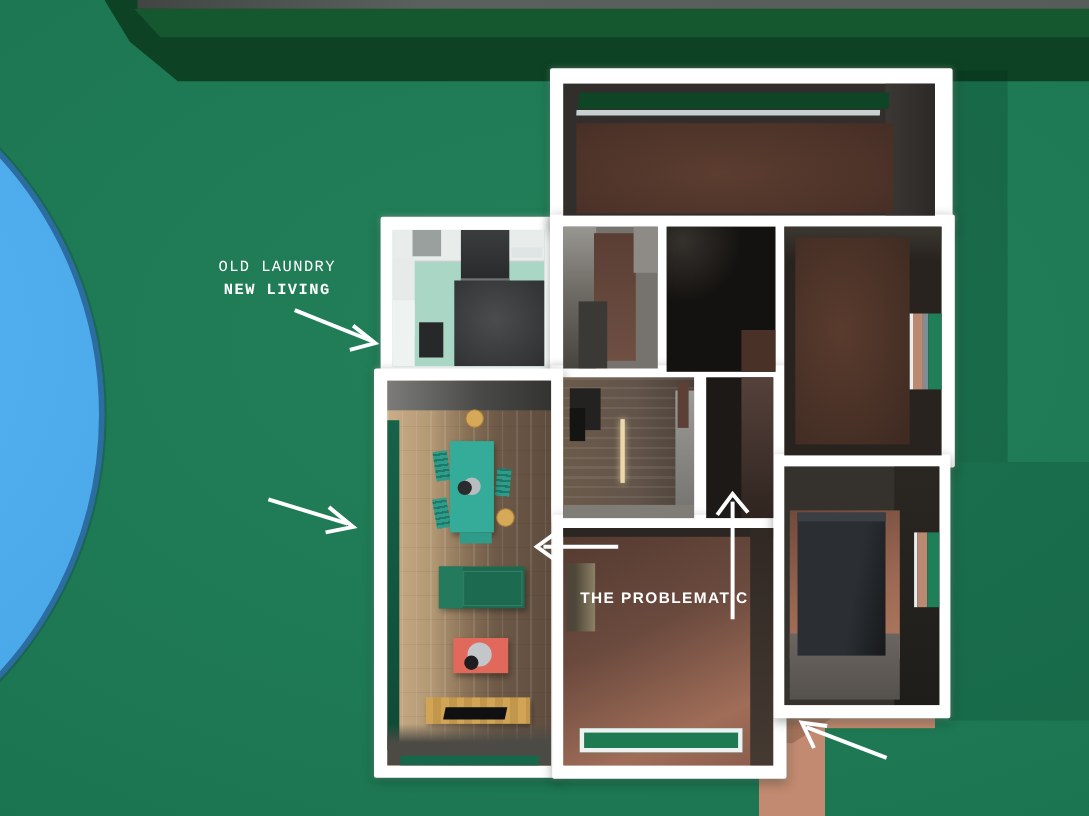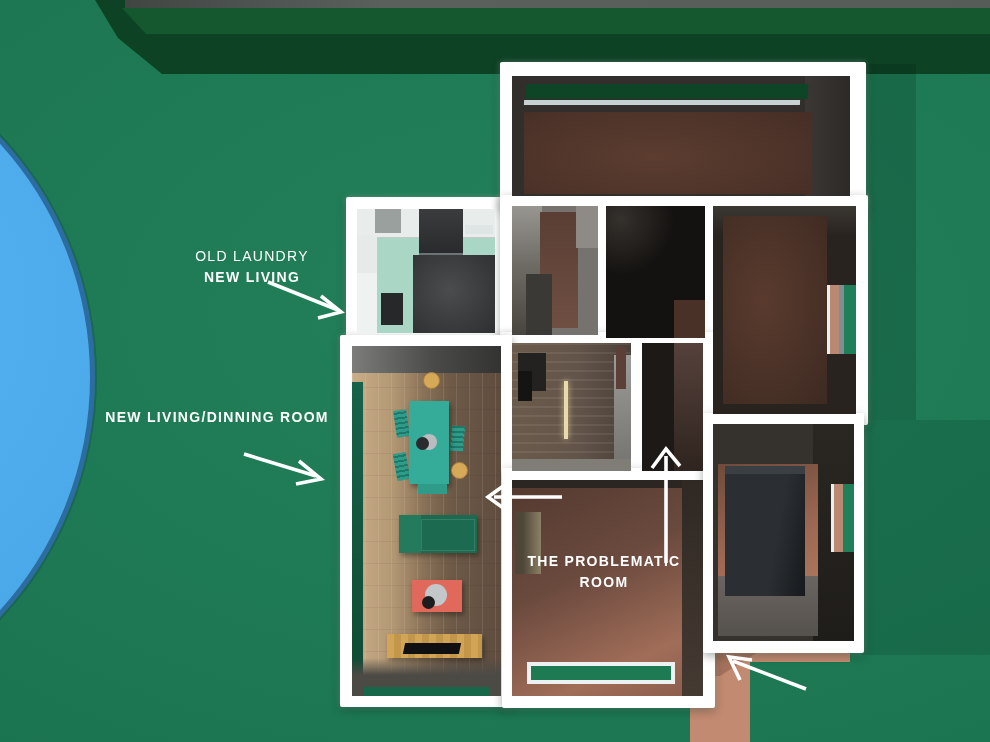--- a/index.html
+++ b/index.html
@@ -9,21 +9,21 @@
     background:radial-gradient(120% 95% at 55% 42%, #228059 0%, #1e7a54 45%, #196f4d 100%);
   }
   .abs{position:absolute;}
   .room{position:absolute;overflow:hidden;}
   .wallblock{position:absolute;background:#ffffff;border-radius:2px;
     box-shadow:0 3px 10px rgba(0,22,14,0.35), 0 0 6px rgba(255,255,255,0.28);}
   .label{position:absolute;color:#ffffff;text-align:center;font-size:14px;
     letter-spacing:1.3px;line-height:1.5;}
   .label .l1{font-weight:400;}
   .label .l2{font-weight:700;}
-  .label.boldall{font-weight:700;margin-top:18px;}
+  .label.boldall{font-weight:700;}
   svg{position:absolute;left:0;top:0;pointer-events:none;}
 </style>
 </head>
 <body>
 
 <div id="stage">
 
   <div class="abs" style="left:90px;top:0;width:900px;height:76px;background:#0d4224;
               clip-path:polygon(5px 0,900px 0,900px 74px,72px 74px,28px 38px,5px 0);"></div>
   <div class="abs" style="left:90px;top:0;width:900px;height:76px;background:#15582f;
@@ -171,28 +171,26 @@
       <polyline points="299,461 321,479 296,484"></polyline>
       <path d="M562 497 L494 497"></path>
       <polyline points="506,484 488,497 506,510"></polyline>
       <path d="M666 563 L666 456"></path>
       <polyline points="652,468 666,449 680,466"></polyline>
       <path d="M806 689 L733 661"></path>
       <polyline points="740,680 729,657 752,660"></polyline>
     </g>
   </svg>
 
-  <div class="label" style="left:152px;top:246px;width:200px;">
+  <div class="label" style="left:152px;top:233px;width:200px;font-family:Liberation Mono, monospace;">
     <div class="l1">OLD LAUNDRY</div>
     <div class="l2">NEW LIVING</div>
   </div>
 
   <div class="label" style="left:82px;top:407px;width:270px;">
-    <div class="l2">NEW LIVING/DINNING ROOM</div>
   </div>
 
   <div class="label boldall" style="left:494px;top:533px;width:220px;">
     <div>THE PROBLEMATIC</div>
-    <div>ROOM</div>
   </div>
 
 
 </div>
 
 </body></html>

